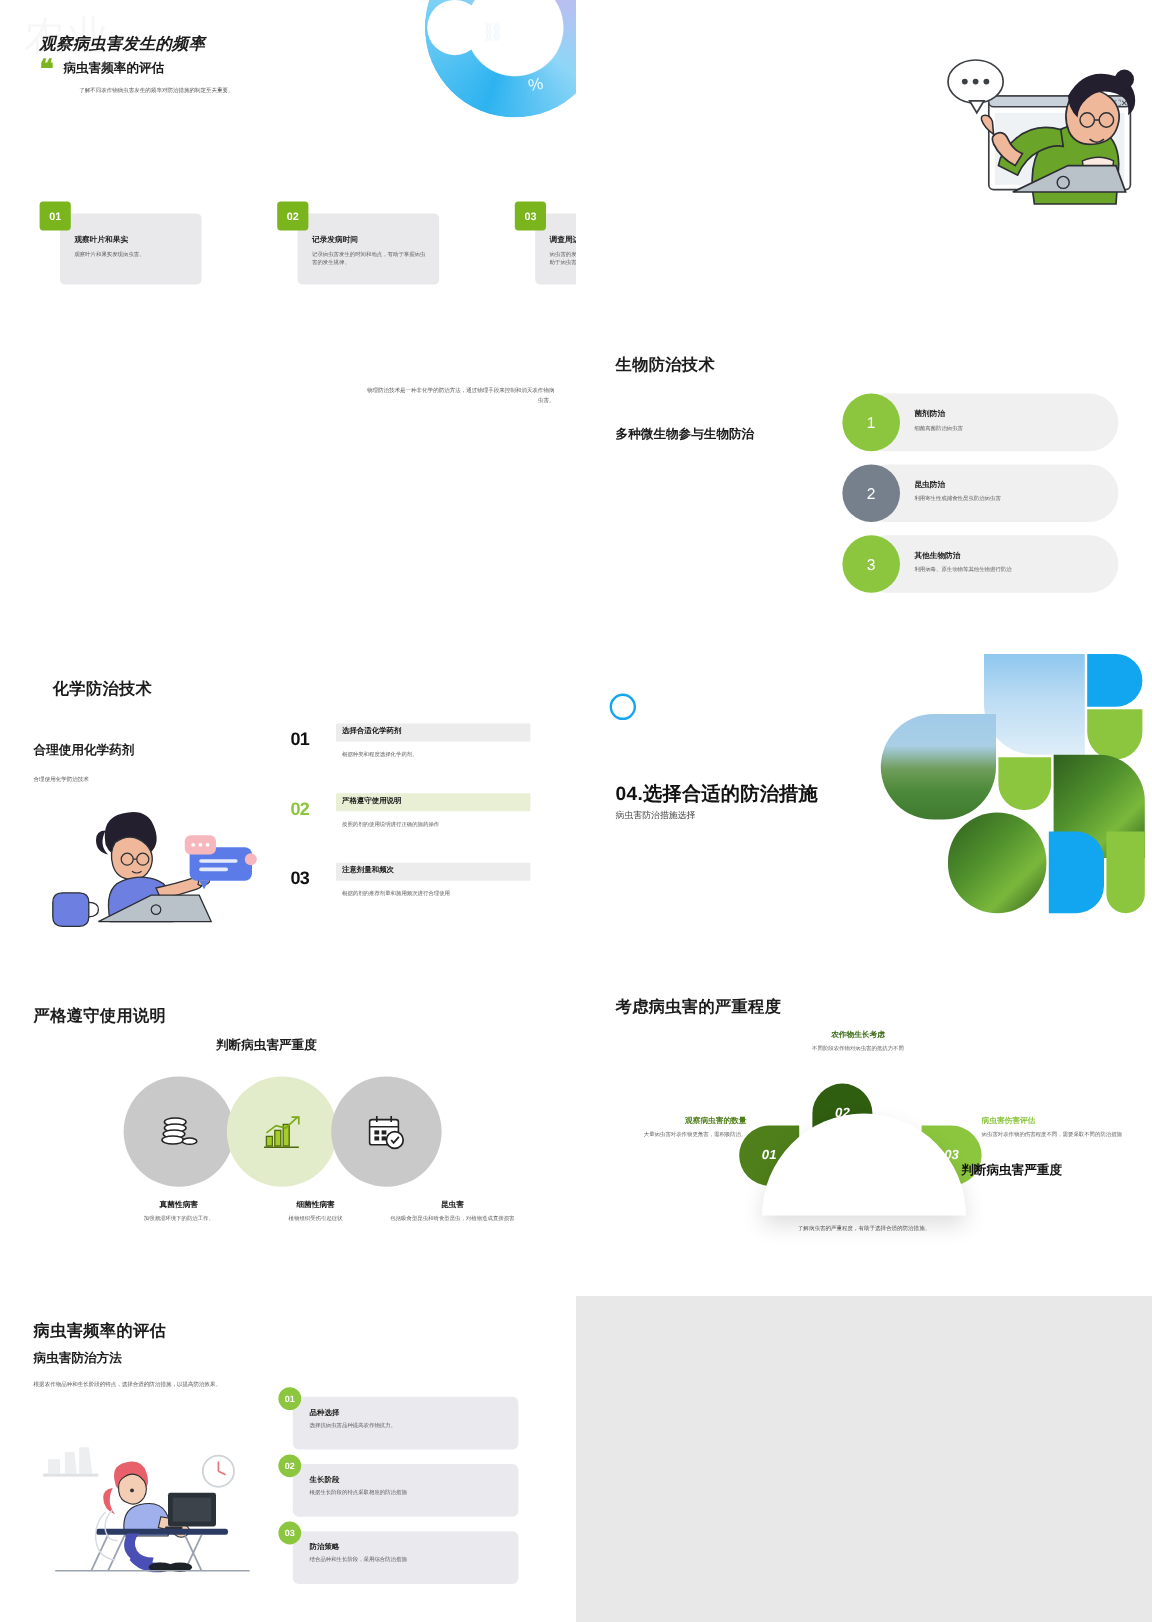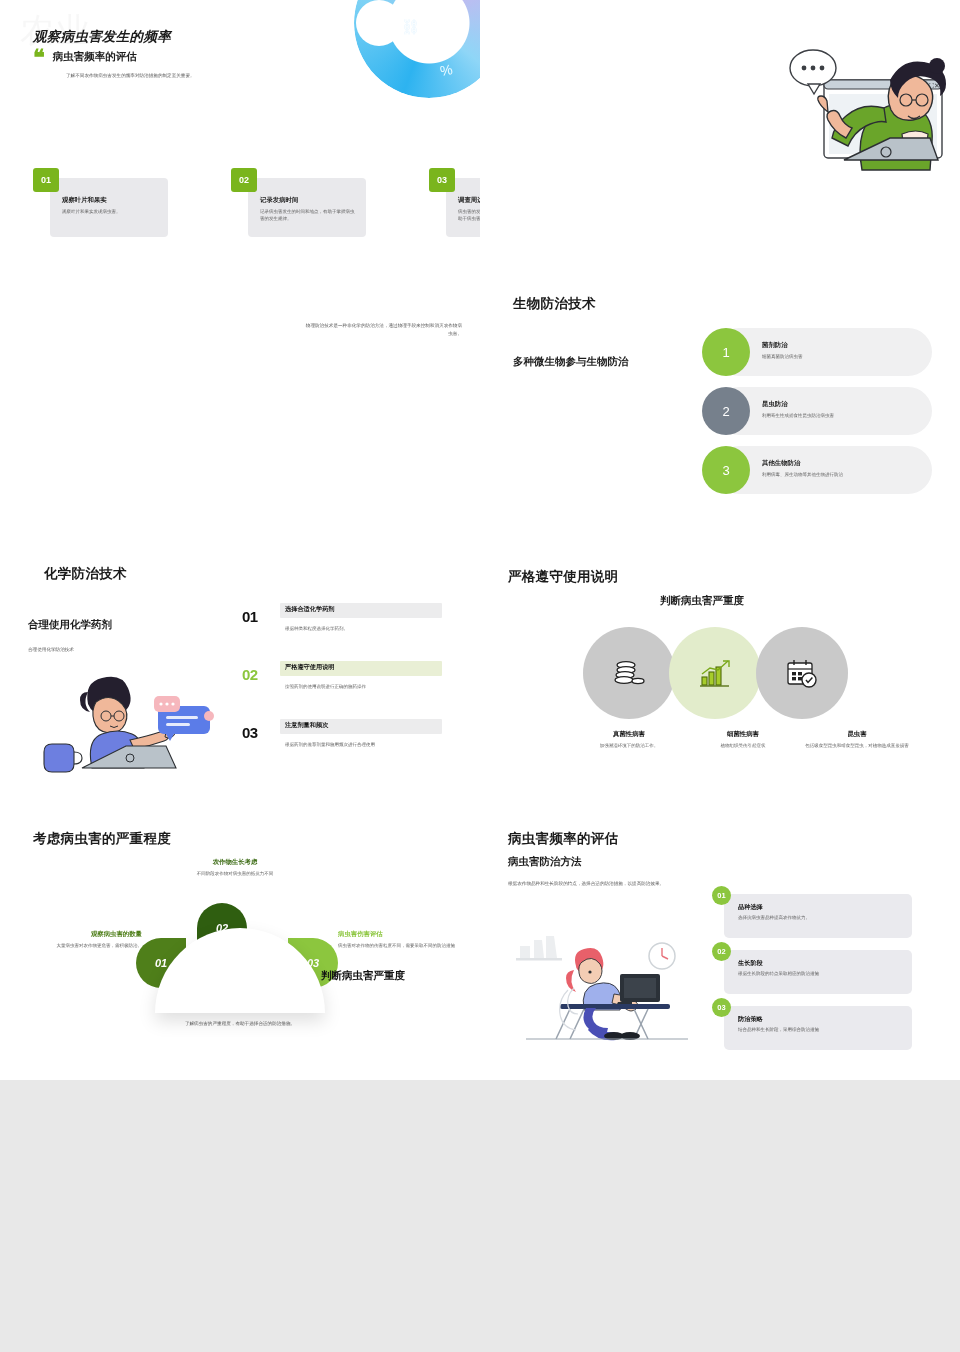--- a/index.html
+++ b/index.html
@@ -283,20 +283,36 @@
           <circle cx="143" cy="36" r="1.6" fill="#fff"></circle>
         <circle cx="179" cy="48" r="5" fill="#f6b7bd"></circle>
         <path d="M52 100 l44-22 l40 0 l10 22z" fill="#b9c2c9" stroke="#2c2f33" stroke-width="1.1"></path>
         <ellipse cx="100" cy="90" rx="4" ry="4" fill="none" stroke="#2c2f33" stroke-width="1"></ellipse>
         <path d="M14 84 q0-8 8-8 h14 q8 0 8 8 v12 q0 8-8 8 h-14 q-8 0-8-8z" fill="#6d7fe0" stroke="#2c2f33" stroke-width="1.1"></path>
         <path d="M44 84 q8 0 8 6 q0 6-8 6" fill="none" stroke="#2c2f33" stroke-width="1.1"></path>
       </svg>
     </div>
   </div>
 
+  <div class="slide">
+    <div class="sec-ring"></div>
+    <div class="sec-title h-big">04.选择合适的防治措施</div>
+    <div class="sec-sub">病虫害防治措施选择</div>
+    <div class="collage">
+      <div class="cell sky" style="left:96px;  top:2px;  width:84px; height:84px; border-radius:0 0 0 42px;"></div>
+      <div class="cell blu" style="left:182px; top:2px;  width:46px; height:44px; border-radius:0 22px 22px 0;"></div>
+      <div class="cell grn" style="left:182px; top:48px; width:46px; height:42px; border-radius:0 0 23px 23px;"></div>
+      <div class="cell field" style="left:10px;  top:52px; width:96px; height:88px; border-radius:46px 0 46px 46px;"></div>
+      <div class="cell grn" style="left:108px; top:88px; width:44px; height:44px; border-radius:0 0 22px 22px;"></div>
+      <div class="cell leaf" style="left:154px; top:86px; width:76px; height:86px; border-radius:0 38px 0 0;"></div>
+      <div class="cell leaf" style="left:66px;  top:134px; width:82px; height:84px; border-radius:41px;"></div>
+      <div class="cell blu" style="left:150px; top:150px; width:46px; height:68px; border-radius:0 23px 23px 0;"></div>
+      <div class="cell grn" style="left:198px; top:150px; width:32px; height:68px; border-radius:0 0 16px 16px;"></div>
+    </div>
+  </div>
 
   <div class="slide">
     <div class="h-title" style="position:absolute;left:28px;top:28px">严格遵守使用说明</div>
     <div class="h-sub" style="position:absolute;left:180px;top:54px">判断病虫害严重度</div>
 
     <div style="position:absolute;left:103px;top:87px;width:265px;height:92px">
       <div class="vcirc" style="left:0;background:#c9c9c9">
         <svg width="34" height="30" viewBox="0 0 34 30">
           <ellipse cx="14" cy="7" rx="9" ry="3.4" fill="#fff" stroke="#222" stroke-width="1.3"></ellipse>
           <ellipse cx="14" cy="12" rx="9" ry="3.4" fill="#fff" stroke="#222" stroke-width="1.3"></ellipse>

